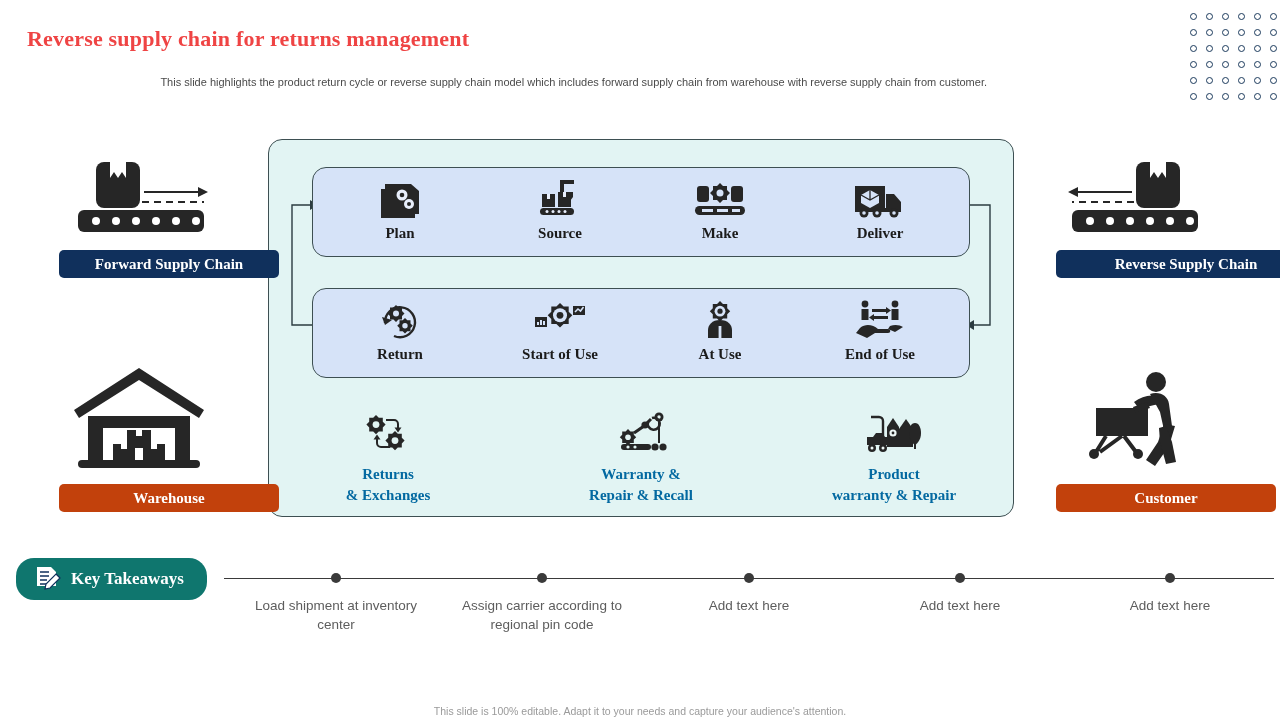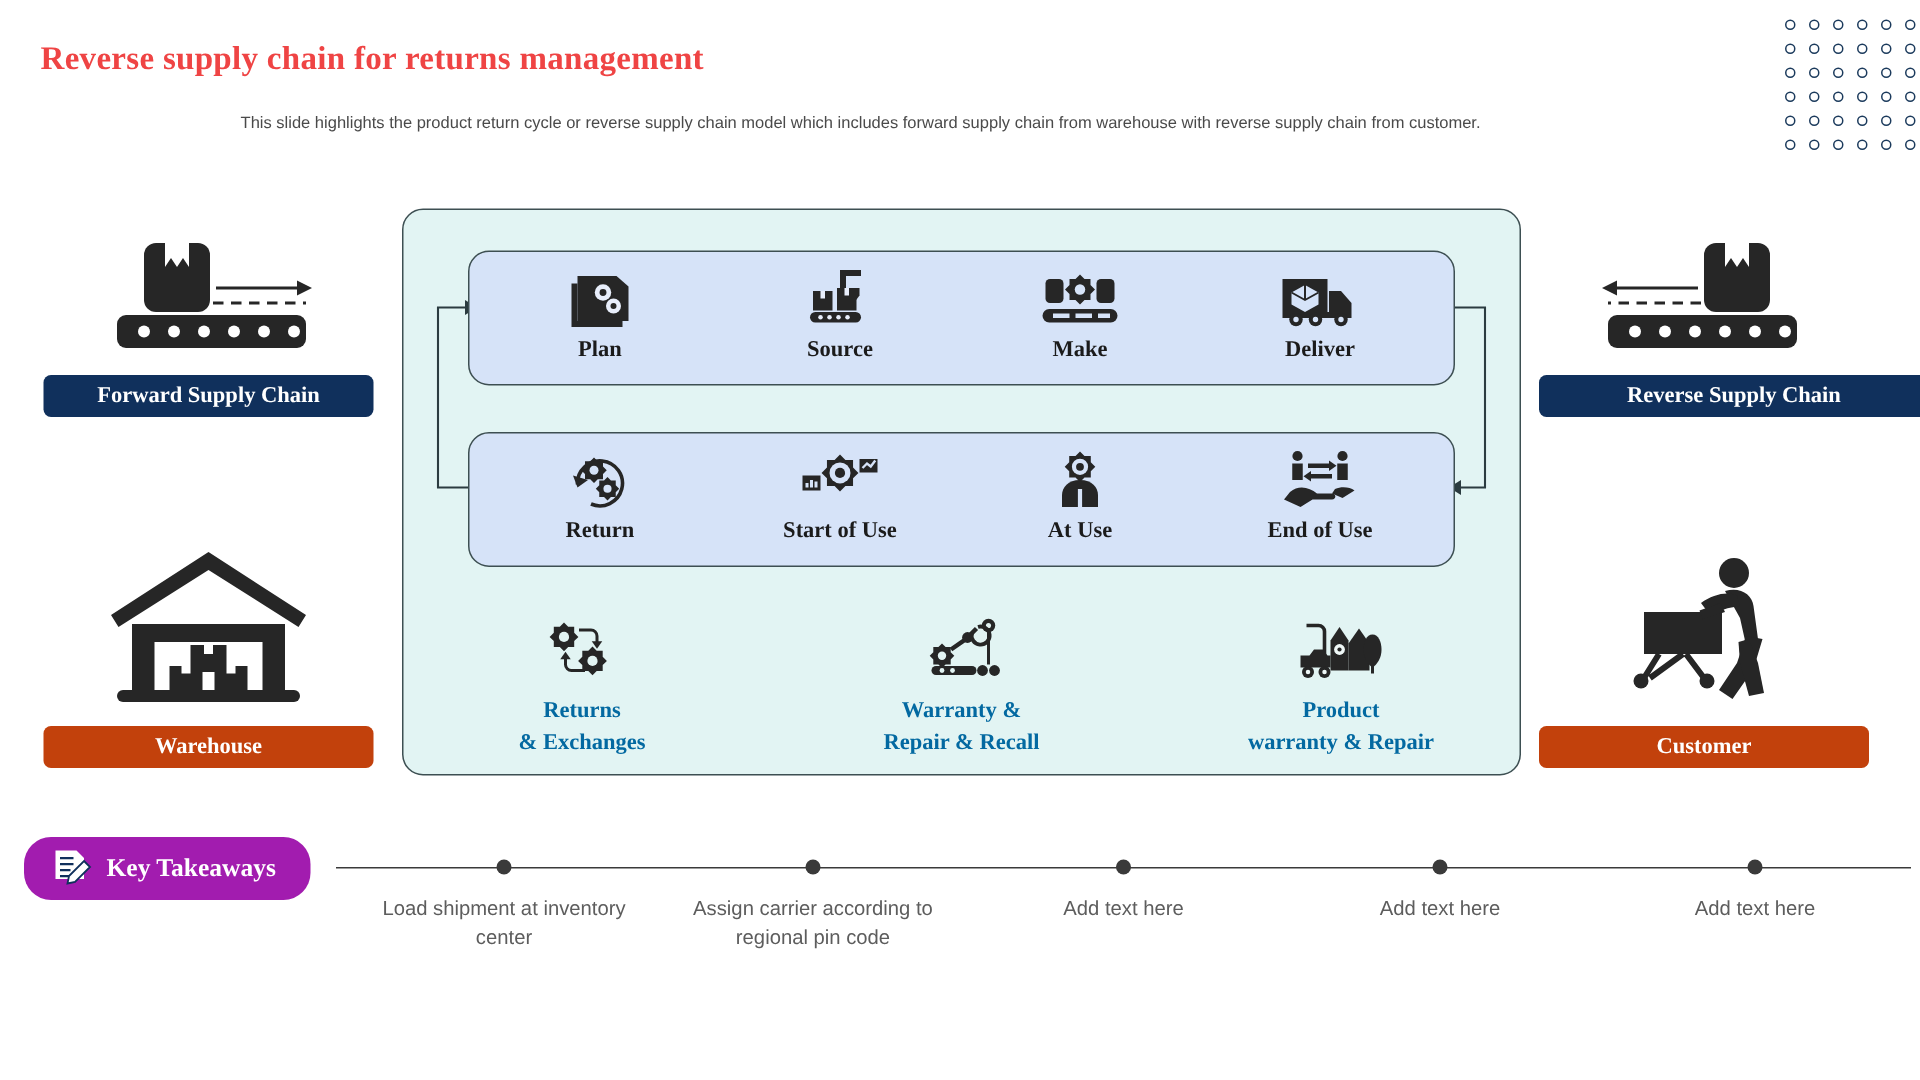--- a/index.html
+++ b/index.html
@@ -51,29 +51,29 @@
     font-family:"Liberation Serif", serif;font-weight:bold;
     font-size:15px;color:#0369a1;margin-top:7px;line-height:21px;
   }
 
   
   .side-icon{position:absolute;display:flex;align-items:flex-end;justify-content:center;}
   .badge{
     position:absolute;height:28px;border-radius:5px;
     display:flex;align-items:center;justify-content:center;
     font-family:"Liberation Serif", serif;font-weight:bold;font-size:15px;
-    color:#ffffff;white-space:nowrap;box-sizing:border-box;
+    color:#ffffff;white-space:nowrap;box-sizing:border-box;margin-left:30px;
   }
   .badge-navy{background:#10305c;}
   .badge-teal{background:#c2410c;}
 
   
   #key-takeaways-badge{
     position:absolute;left:16px;top:558px;width:191px;height:42px;
-    background:#a21caf;border-radius:18px;display:flex;align-items:center;gap:9px;
+    background:#0f766e;border-radius:18px;display:flex;align-items:center;gap:9px;
     padding-left:18px;box-sizing:border-box;
   }
   #key-takeaways-label{
     font-family:"Liberation Serif", serif;font-weight:bold;font-size:17px;color:#fff;
   }
   #timeline-axis{position:absolute;left:224px;top:578px;width:1050px;height:1px;background:#3a3a3a;}
   .tl-item{position:absolute;width:170px;text-align:center;}
   .tl-dot{position:absolute;width:10px;height:10px;border-radius:50%;background:#3a3a3a;top:-5px;left:80px;}
   .tl-text{position:absolute;top:18px;width:170px;font-size:13.5px;color:#5d5d5d;line-height:19px;}
 
@@ -431,13 +431,14 @@
   </div>
   <div class="tl-item" style="left:875px;top:578px;">
     <div class="tl-dot"></div>
     <div class="tl-text">Add text here</div>
   </div>
   <div class="tl-item" style="left:1085px;top:578px;">
     <div class="tl-dot"></div>
     <div class="tl-text">Add text here</div>
   </div>
 
+  <div id="footer-note">This slide is 100% editable.  Adapt it to your needs and capture your audience's attention.</div>
 </div>
 
 </body></html>

